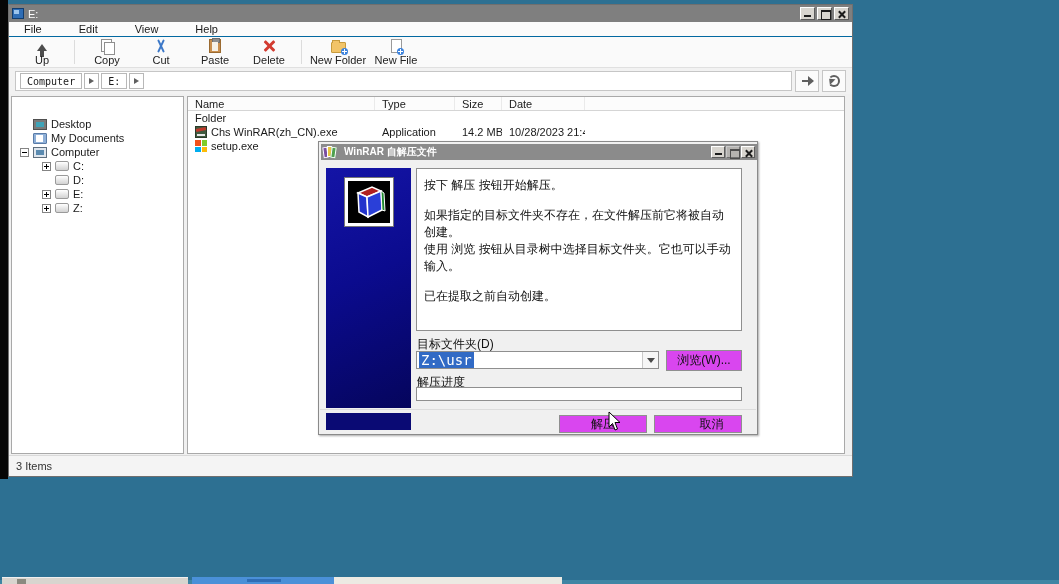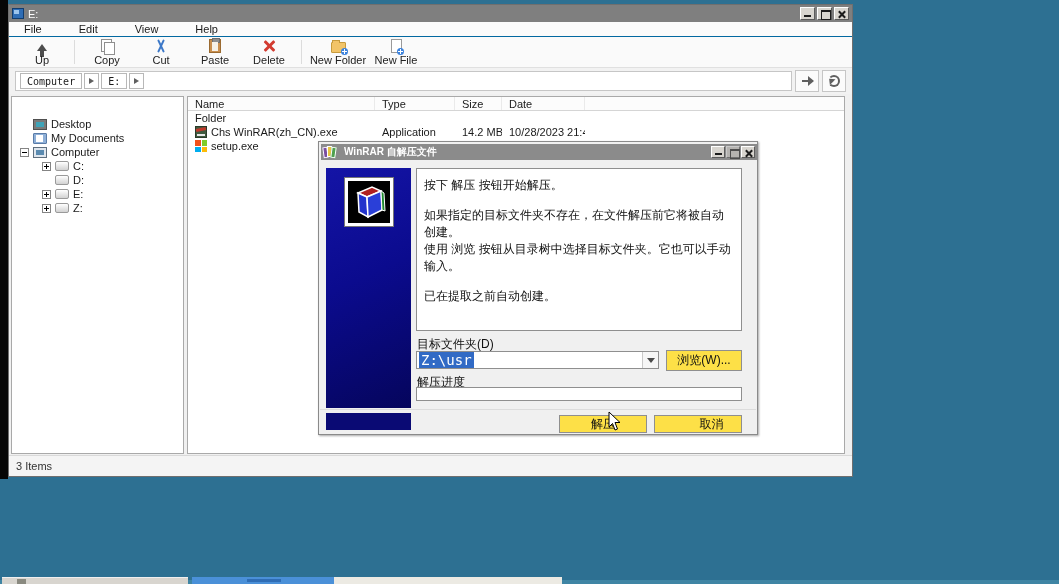--- a/index.html
+++ b/index.html
@@ -118,21 +118,21 @@
   .dlg-hr { position:absolute; left:1px; top:267px; width:436px; border-top:1px solid #dcdcdc; }
 
   .dlg-text { position:absolute; left:97px; top:26px; width:326px; height:163px; background:#fff; border:1px solid #8f8f8f; padding:8px 7px; font-size:12px; color:#111; overflow:hidden; }
   .msg { margin-bottom:13px; } .msg.tight { margin-bottom:0; }
 
   .dlg-label { position:absolute; font-size:12px; color:#111; }
   .combo { position:absolute; left:97px; top:209px; width:243px; height:18px; background:#fff; border:1px solid #8f8f8f; display:flex; align-items:center; }
   .combo-value { margin-left:2px; background:#316ac5; color:#fff; font-size:14px; padding:0 2px; font-family:"DejaVu Sans Mono","Liberation Mono",monospace; }
   .combo-arrow { margin-left:auto; width:16px; height:16px; border-left:1px solid #c9c9c9; background:#f6f6f6; }
   .i-down { width:0; height:0; border:4px solid transparent; border-top:5px solid #4a4a4a; margin-top:5px; }
-  .dlg-btn { position:absolute; background:#fde047; border:1px solid #8f8f8f; font-size:12px; color:#111; display:flex; align-items:center; justify-content:center; }
+  .dlg-btn { position:absolute; background:#d946ef; border:1px solid #8f8f8f; font-size:12px; color:#111; display:flex; align-items:center; justify-content:center; }
   .browse-btn { left:347px; top:208px; width:76px; height:21px; }
   .progress { position:absolute; left:97px; top:245px; width:326px; height:14px; background:#fff; border:1px solid #8f8f8f; }
   .extract-btn { left:240px; top:273px; width:88px; height:18px; }
   .cancel-btn { left:335px; top:273px; width:88px; height:18px;padding-left:27px; }
 
   .cursor { left:608px; top:411px; width:16px; height:22px; pointer-events:none; z-index:50; }
 
   
   .taskbar { left:0; bottom:0; width:100%; height:7px; }
   .tb-seg { position:absolute; bottom:0; height:7px; }

